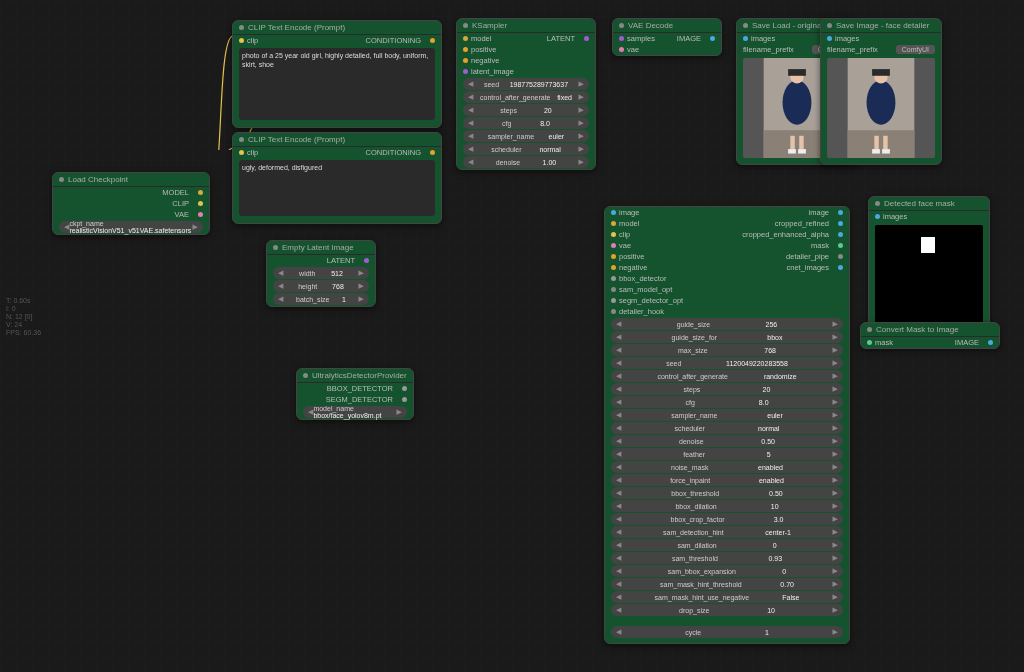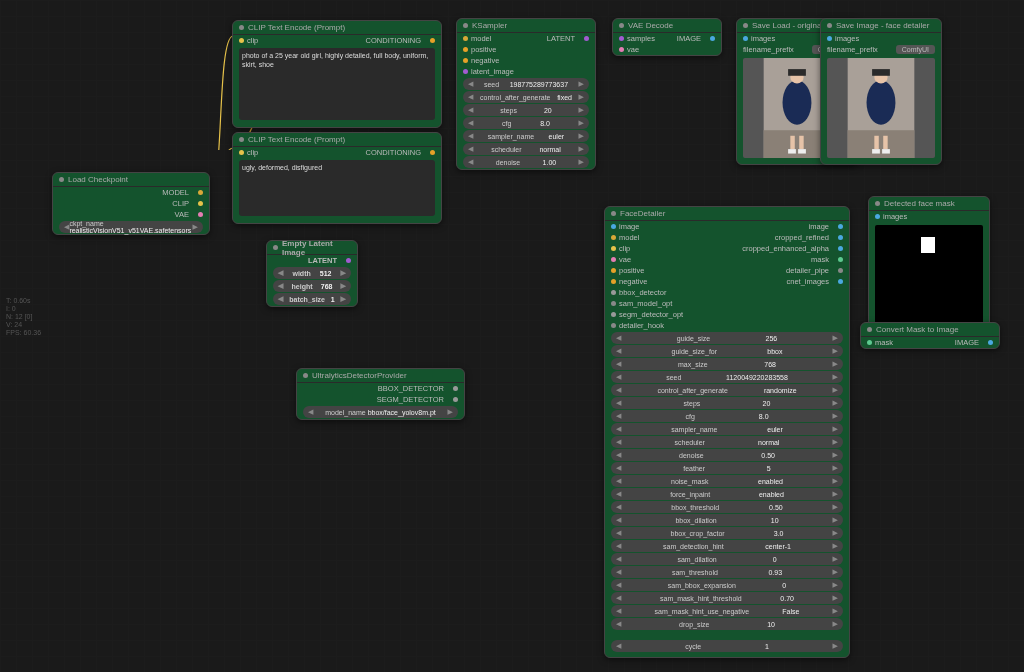--- a/index.html
+++ b/index.html
@@ -181,21 +181,21 @@
         <span>clip</span>
       </span>
       <span class="io-right">
         <span>CONDITIONING</span>
         <span class="port cond"></span>
       </span>
     </div>
   <div class="textbox" style="height:56px;">ugly, deformed, disfigured</div>
 </div>
 
-<div class="node" style="left:266px;top:240px;width:92px;font-weight:bold;">
+<div class="node" style="left:266px;top:240px;width:110px;">
   <div class="node-head">
       <span class="dot"></span>
       <span>Empty Latent Image</span>
     </div>
   <div class="io-row">
       <span></span>
       <span class="io-right">
         <span>LATENT</span>
         <span class="port latent"></span>
       </span>
@@ -419,21 +419,21 @@
         <span class="port mask"></span>
         <span>mask</span>
       </span>
       <span class="io-right">
         <span>IMAGE</span>
         <span class="port image"></span>
       </span>
     </div>
 </div>
 
-<div class="node" style="left:296px;top:368px;width:169px;">
+<div class="node" style="left:296px;top:368px;width:118px;">
   <div class="node-head">
       <span class="dot"></span>
       <span>UltralyticsDetectorProvider</span>
     </div>
   <div class="io-row">
       <span></span>
       <span class="io-right">
         <span>BBOX_DETECTOR</span>
         <span class="port detector"></span>
       </span>
@@ -446,24 +446,20 @@
       </span>
     </div>
   <div class="widget">
       <span class="tri">◀</span>
       <span><span>model_name</span> <span class="val">bbox/face_yolov8m.pt</span></span>
       <span class="tri">▶</span>
     </div>
 </div>
 
 <div class="node" style="left:604px;top:206px;width:246px;">
-  <div class="node-head">
-      <span class="dot"></span>
-      <span>FaceDetailer</span>
-    </div>
   <div id="face-io">
       <div class="io-row">
         <span class="io-left">
           <span class="port image"></span>
           <span>image</span>
         </span>
         <span class="io-right">
           <span>image</span>
           <span class="port image"></span>
         </span>

